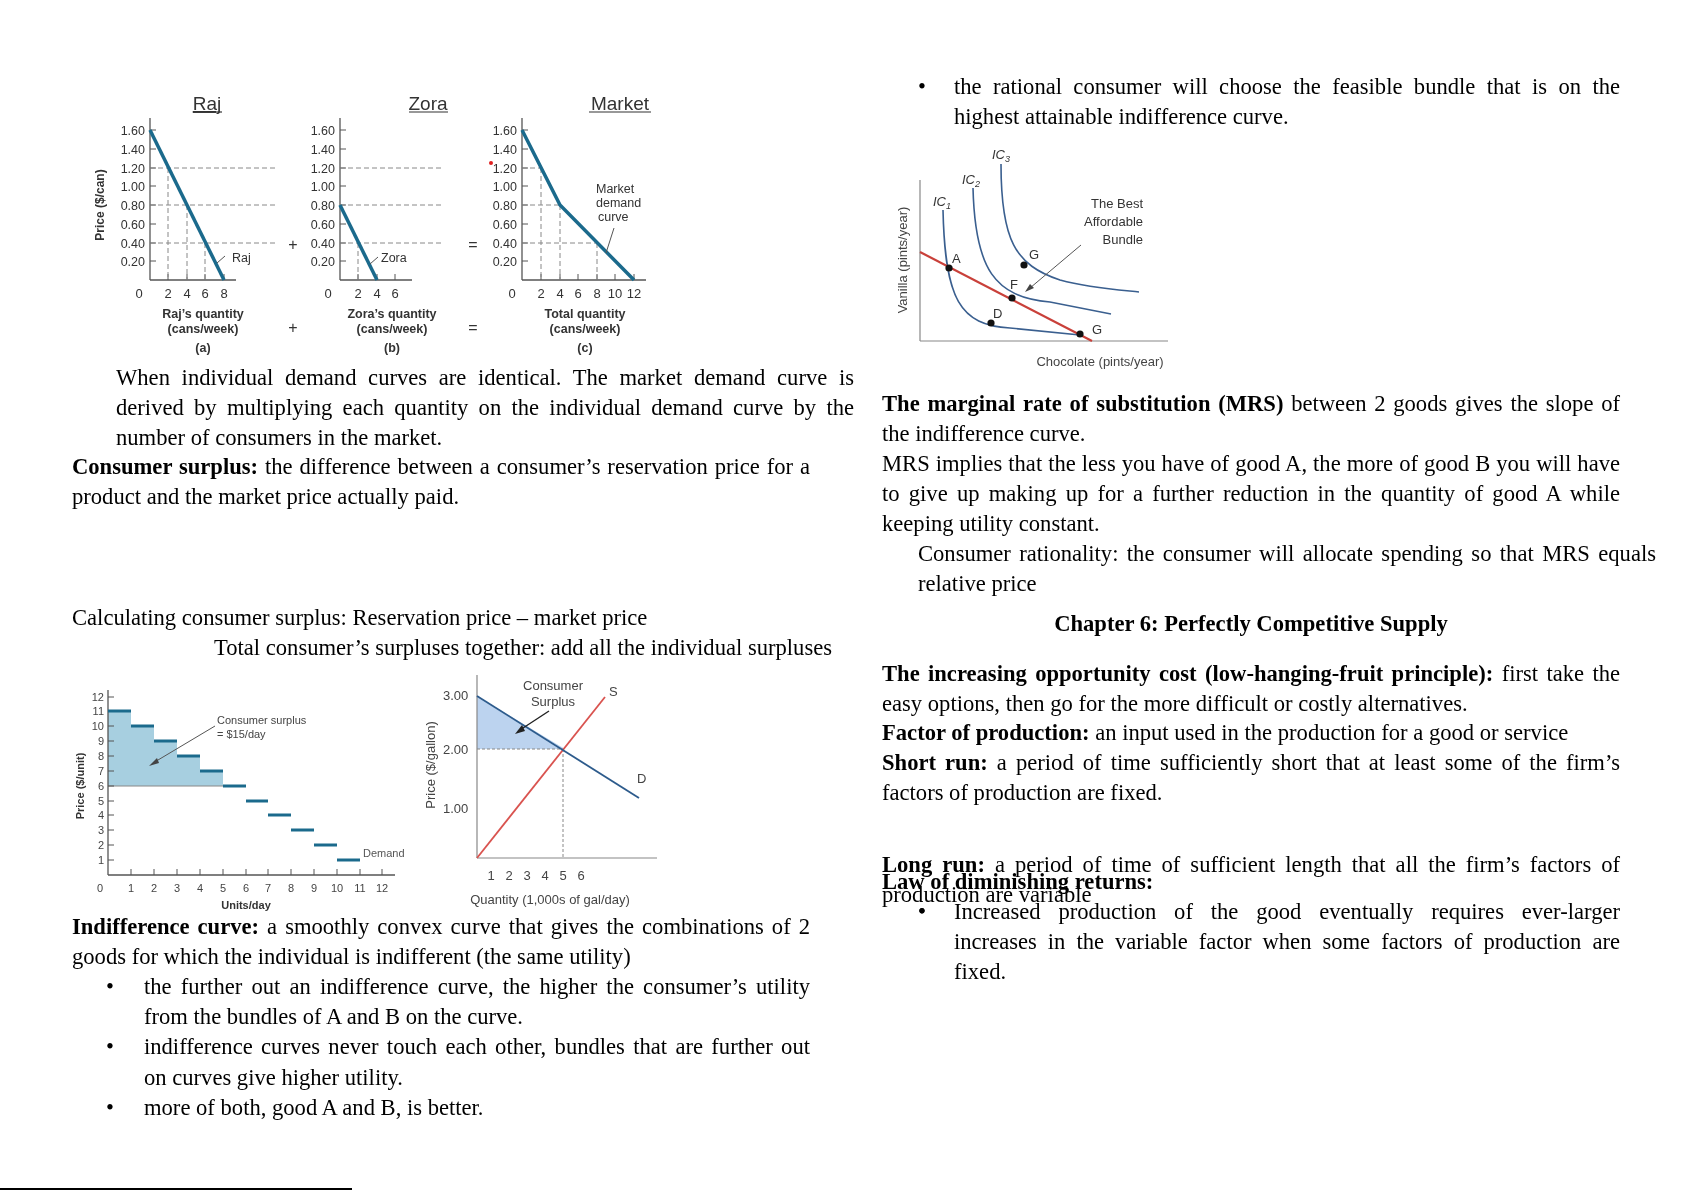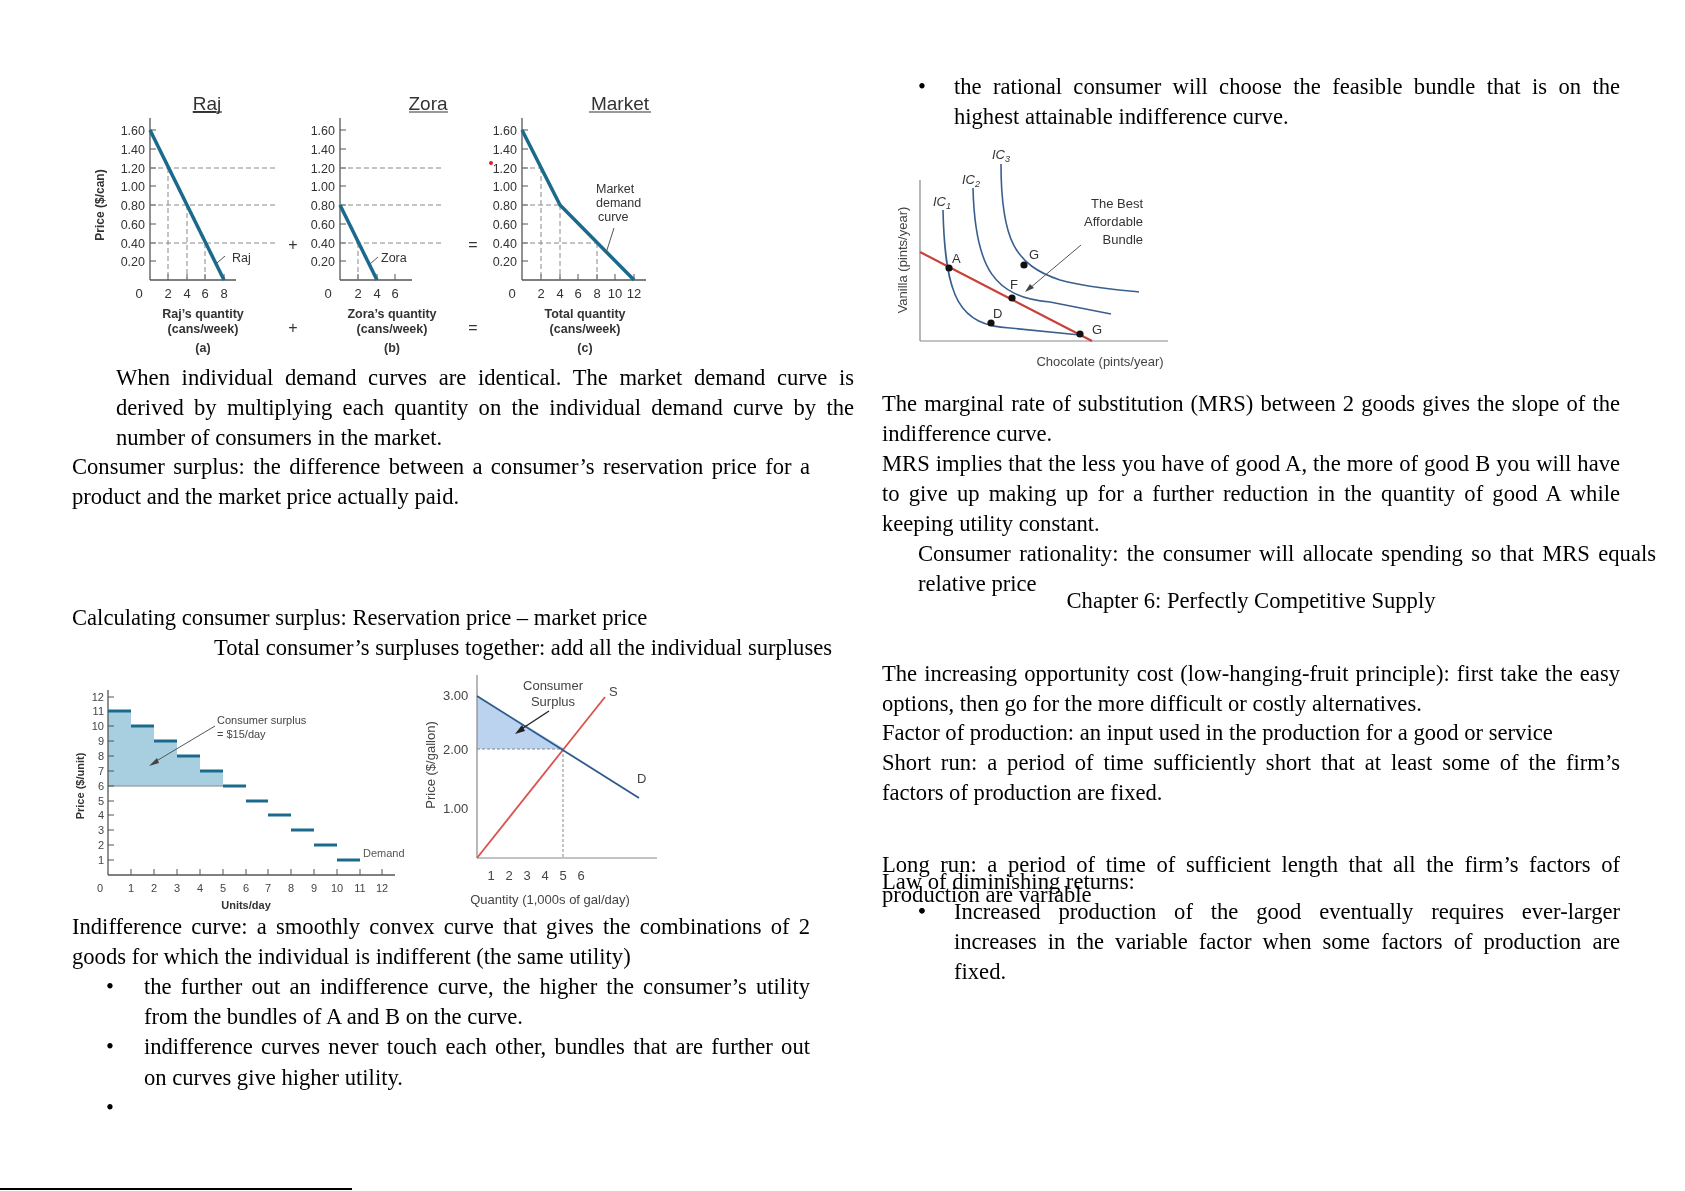--- a/index.html
+++ b/index.html
@@ -1,20 +1,20 @@
 <!DOCTYPE html>
 <html><head>
 <meta charset="utf-8">
 <style>
   html, body { margin:0; padding:0; background:#ffffff; }
   body { width:1685px; height:1191px; position:relative; overflow:hidden;
          font-family:"Liberation Serif", "DejaVu Serif", serif; color:#000; }
   .abs { position:absolute; }
   .para { position:absolute; font-size:22.6px; line-height:30.2px; text-align:justify; }
-  .para b { font-weight:normal; }
+  .para b { font-weight:bold; }
   .bullet-row { position:relative; }
   .bullet-dot { position:absolute; left:0; top:0; }
   svg text { font-family:"Liberation Sans", "DejaVu Sans", sans-serif; }
   .center { text-align:center; }
   .footline { position:absolute; left:0; top:1188px; width:352px; height:2px; background:#000; }
 </style>
 </head>
 <body>
 
 <svg class="abs" style="left:80px;top:85px;" width="580" height="280" viewBox="80 85 580 280">
@@ -326,20 +326,21 @@
   <div class="bullet-row" style="padding-left:38px;">
     <span class="bullet-dot">•</span>
     <span>the further out an indifference curve, the higher the consumer’s utility from the bundles of A and B on the curve.</span>
   </div>
   <div class="bullet-row" style="padding-left:38px;">
     <span class="bullet-dot">•</span>
     <span>indifference curves never touch each other, bundles that are further out on curves give higher utility.</span>
   </div>
   <div class="bullet-row" style="padding-left:38px;">
     <span class="bullet-dot">•</span>
+    <span>more of both, good A and B, is better.</span>
   </div>
 </div>
 
 <div class="footline"></div>
 
 <div class="para" style="left:882px;top:72px;width:738px;">
   <div class="bullet-row" style="padding-left:72px;">
     <span class="bullet-dot" style="left:36px;">•</span>
     <span>the rational consumer will choose the feasible bundle that is on the highest attainable indifference curve.</span>
   </div>
@@ -386,21 +387,21 @@
 <div class="para" style="left:882px;top:389px;width:738px;">
   <b>The marginal rate of substitution (MRS)</b><span> between 2 goods gives the slope of the indifference curve.</span>
 </div>
 <div class="para" style="left:882px;top:449px;width:738px;">
   <span>MRS implies that the less you have of good A, the more of good B you will have to give up making  up for a further reduction in the quantity of good A while keeping utility constant.</span>
 </div>
 <div class="para" style="left:882px;top:539px;width:738px;margin-left:36px;">
   <span>Consumer rationality: the consumer will allocate spending so that MRS equals relative price</span>
 </div>
 
-<div class="para center" style="left:882px;top:586px;width:738px;font-weight:normal;">
+<div class="para center" style="left:882px;top:609px;width:738px;font-weight:bold;">
   <span>Chapter 6: Perfectly Competitive Supply</span>
 </div>
 
 <div class="para" style="left:882px;top:659px;width:738px;">
   <b>The increasing opportunity cost (low-hanging-fruit principle):</b><span> first take the easy options, then go for the more difficult or costly alternatives.</span>
 </div>
 <div class="para" style="left:882px;top:718px;width:738px;">
   <b>Factor of production:</b><span> an input used in the production for a good or service</span>
 </div>
 <div class="para" style="left:882px;top:748px;width:738px;">

